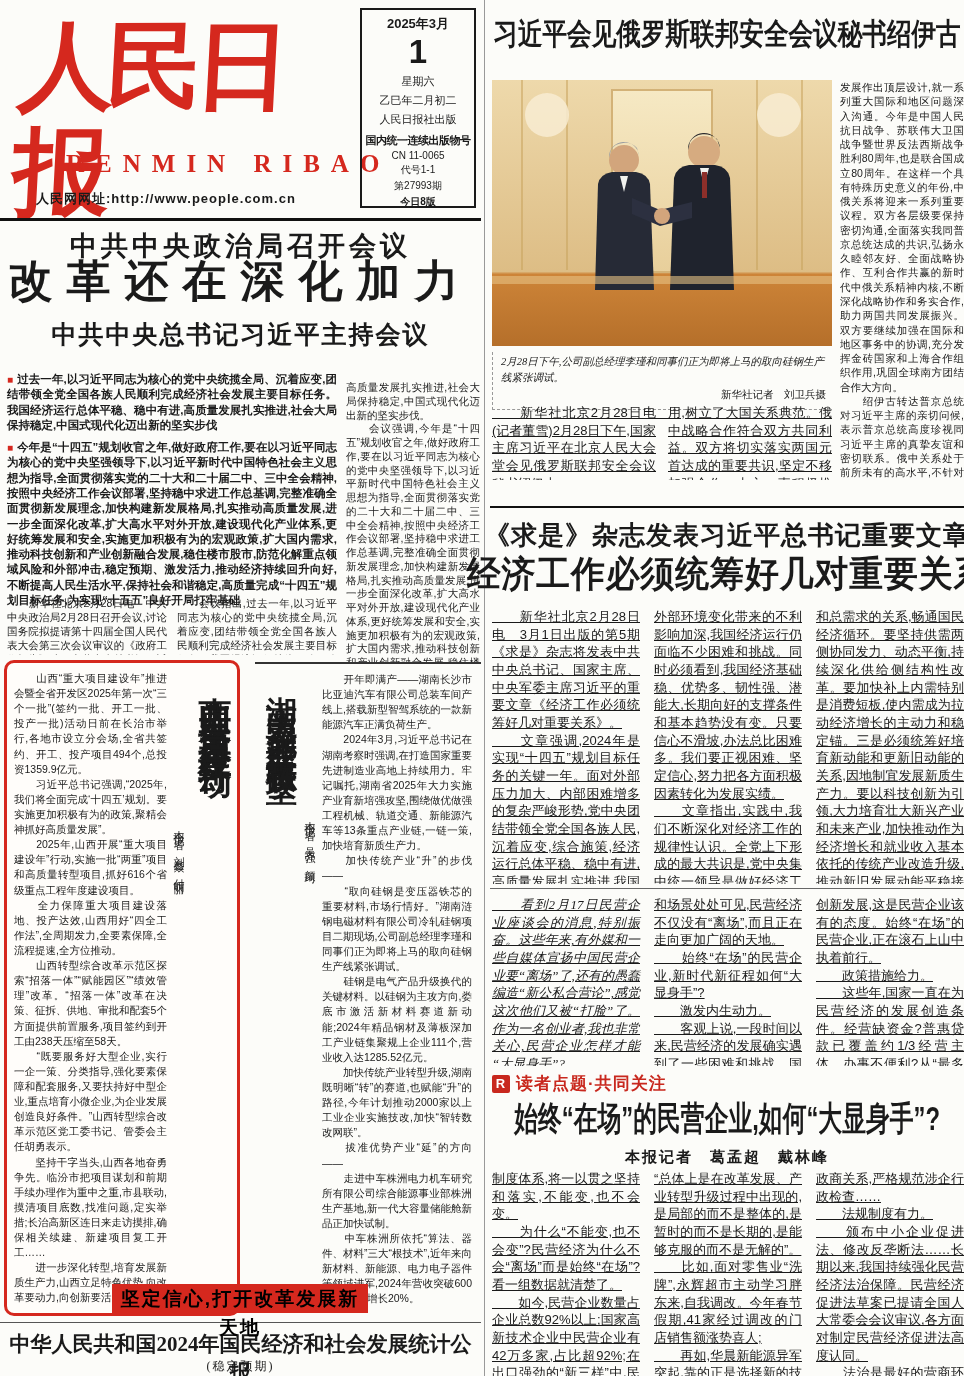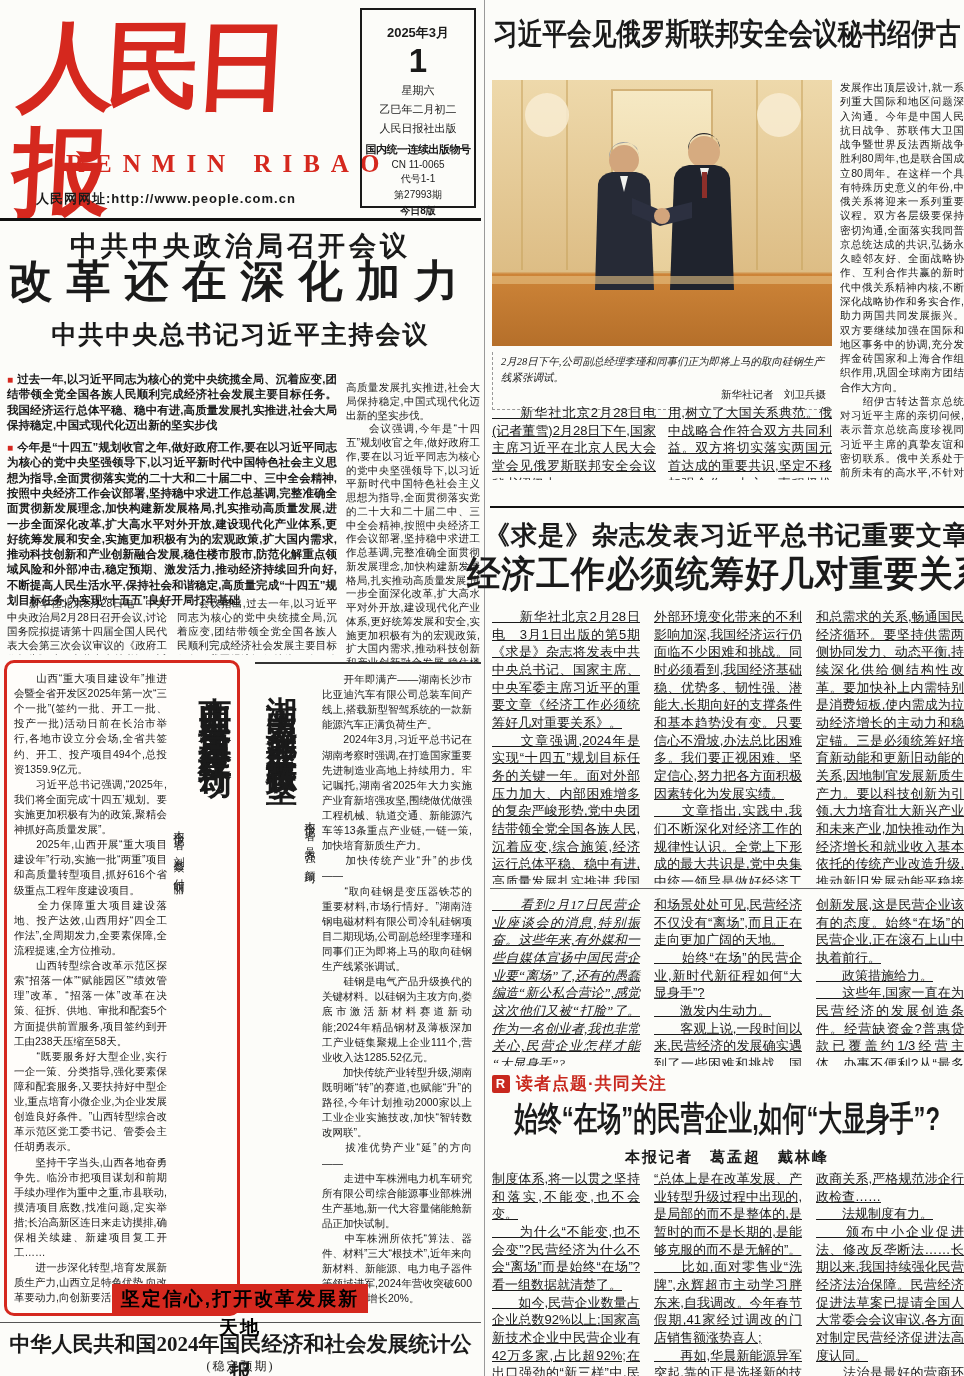--- a/index.html
+++ b/index.html
@@ -10,21 +10,21 @@
   .just{text-align:justify;text-justify:inter-ideograph;}
   .serif{font-family:"Liberation Serif",serif;}
   .center{text-align:center;}
   .clip{overflow:hidden;}
 
   
   .logo{font-family:"Liberation Serif",serif;font-weight:bold;color:#d5281e;
         font-size:96px;letter-spacing:-8px;line-height:1.1;transform:skewX(-3deg);}
   .latin{color:#d5281e;font-weight:bold;font-size:25px;letter-spacing:11px;font-family:"Liberation Serif",serif;}
   .url{font-size:13px;font-weight:bold;letter-spacing:1px;}
-  .datebox{border:2px solid #1a1a1a;text-align:center;box-sizing:border-box;padding-top:14px;}
+  .datebox{border:2px solid #1a1a1a;text-align:center;box-sizing:border-box;padding-top:5px;}
   .db-ym{font-size:13px;font-weight:bold;margin-bottom:2px;}
   .db-day{font-size:33px;font-weight:bold;line-height:1.05;}
   .db-row{font-size:11px;margin-top:4px;}
   .db-small{font-size:11px;font-weight:bold;margin-top:6px;letter-spacing:-0.5px;}
   .db-tiny{font-size:10px;margin-top:2px;}
 
   .hrule{background:#111;}
   .vrule{background:#999;}
 
   

